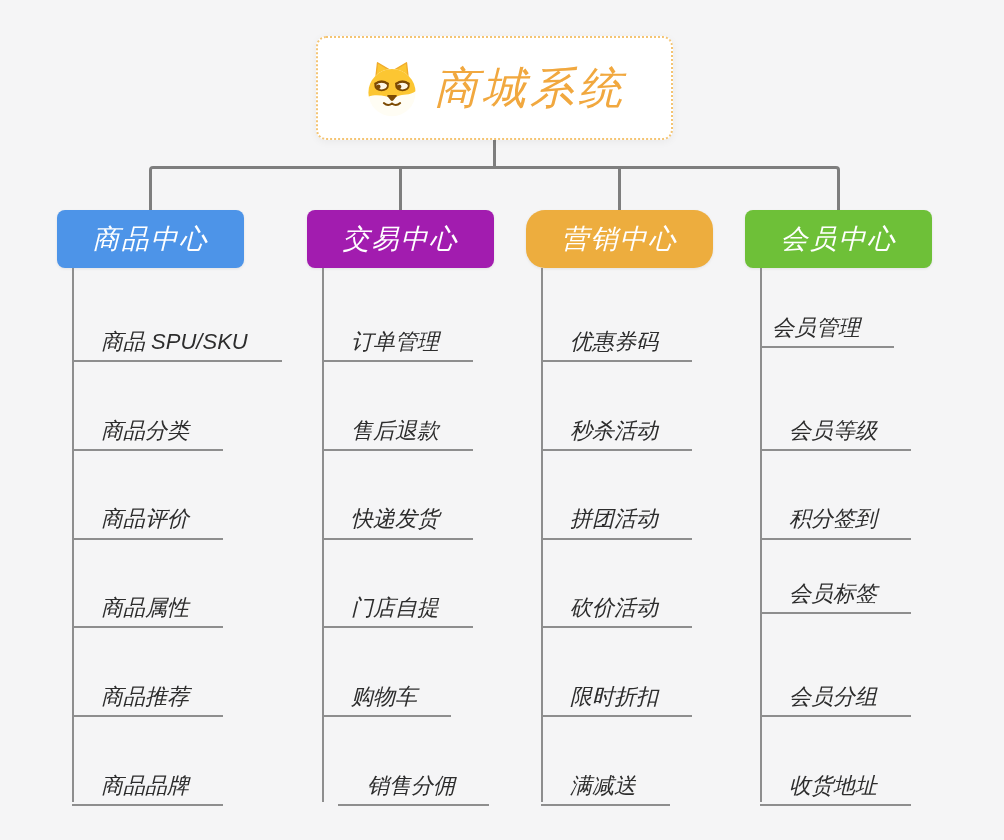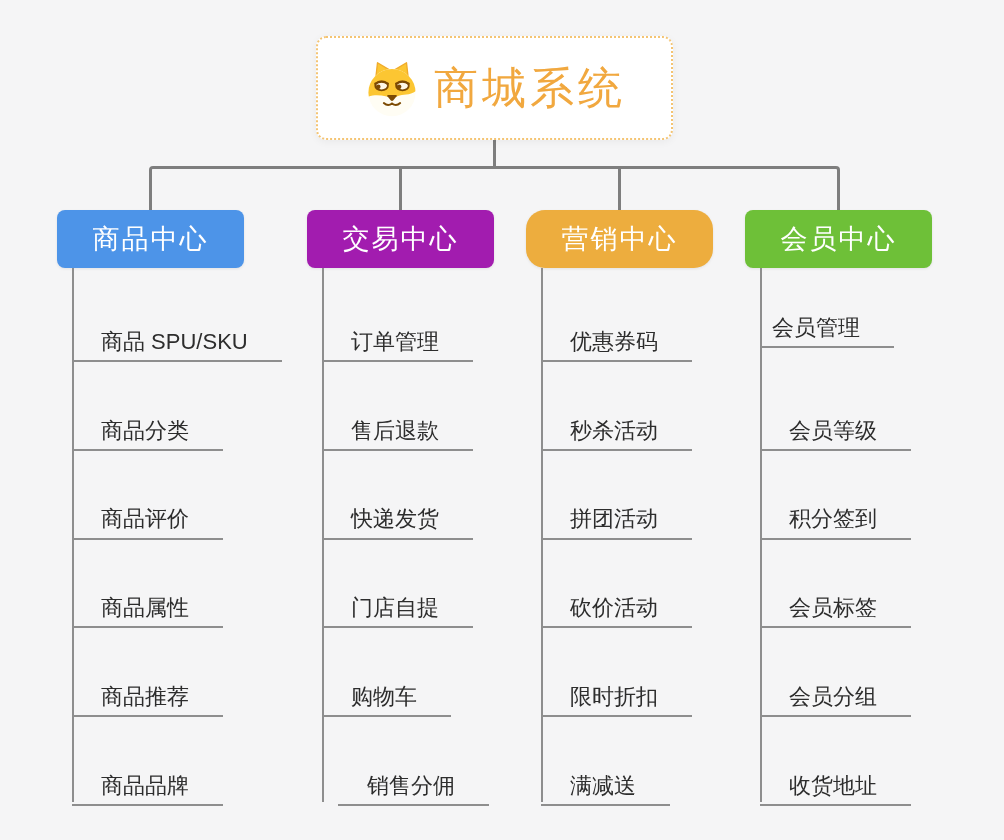--- a/index.html
+++ b/index.html
@@ -2,21 +2,21 @@
 <html><head>
 <meta charset="utf-8">
 <style>
   html,body{margin:0;padding:0;}
   body{
     width:1004px;height:840px;
     background:#f5f5f6;
     font-family:"Liberation Sans","DejaVu Sans",sans-serif;
     overflow:hidden;
   }
-  .canvas{position:relative;width:856px;height:840px;}
+  .canvas{position:relative;width:856px;height:840px;font-style:italic;}
 
   
   .root-node{
     position:absolute;left:316px;top:36px;width:357px;height:104px;
     background:#ffffff;
     border:2px dotted #f4c473;
     border-radius:10px;
     box-shadow:0 2px 8px rgba(0,0,0,0.05);
     box-sizing:border-box;
     display:flex;align-items:center;justify-content:center;gap:13px;
@@ -123,18 +123,18 @@
       <div class="leaf" style="left: 338px; top: 754px; text-align: center;">销售分佣</div>
       <div class="leaf" style="left: 541px; top: 310px;">优惠券码</div>
       <div class="leaf" style="left: 541px; top: 398.8px;">秒杀活动</div>
       <div class="leaf" style="left: 541px; top: 487.6px;">拼团活动</div>
       <div class="leaf" style="left: 541px; top: 576.4px;">砍价活动</div>
       <div class="leaf" style="left: 541px; top: 665.2px;">限时折扣</div>
       <div class="leaf" style="left: 541px; top: 754px;">满减送</div>
       <div class="leaf" style="left: 760px; top: 296px; padding-left: 12px;">会员管理</div>
       <div class="leaf" style="left: 760px; top: 398.8px;">会员等级</div>
       <div class="leaf" style="left: 760px; top: 487.6px;">积分签到</div>
-      <div class="leaf" style="left: 760px; top: 576px;">会员标签</div>
+      <div class="leaf" style="left: 760px; top: 562px;">会员标签</div>
       <div class="leaf" style="left: 760px; top: 665.2px;">会员分组</div>
       <div class="leaf" style="left: 760px; top: 754px;">收货地址</div>
     </div>
 
 </div>
 
 </body></html>

